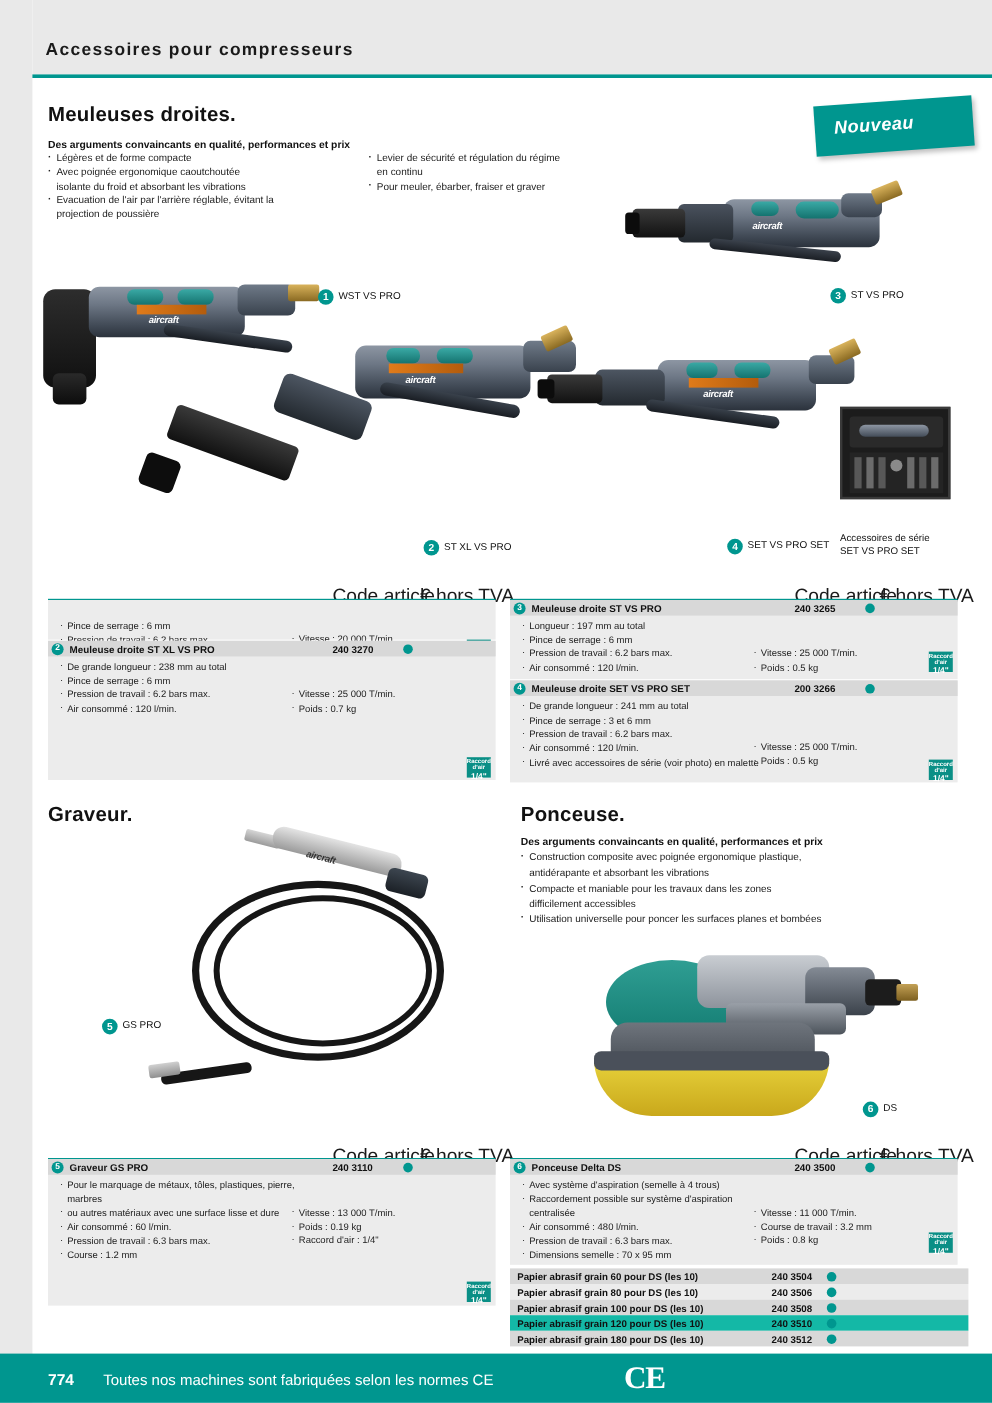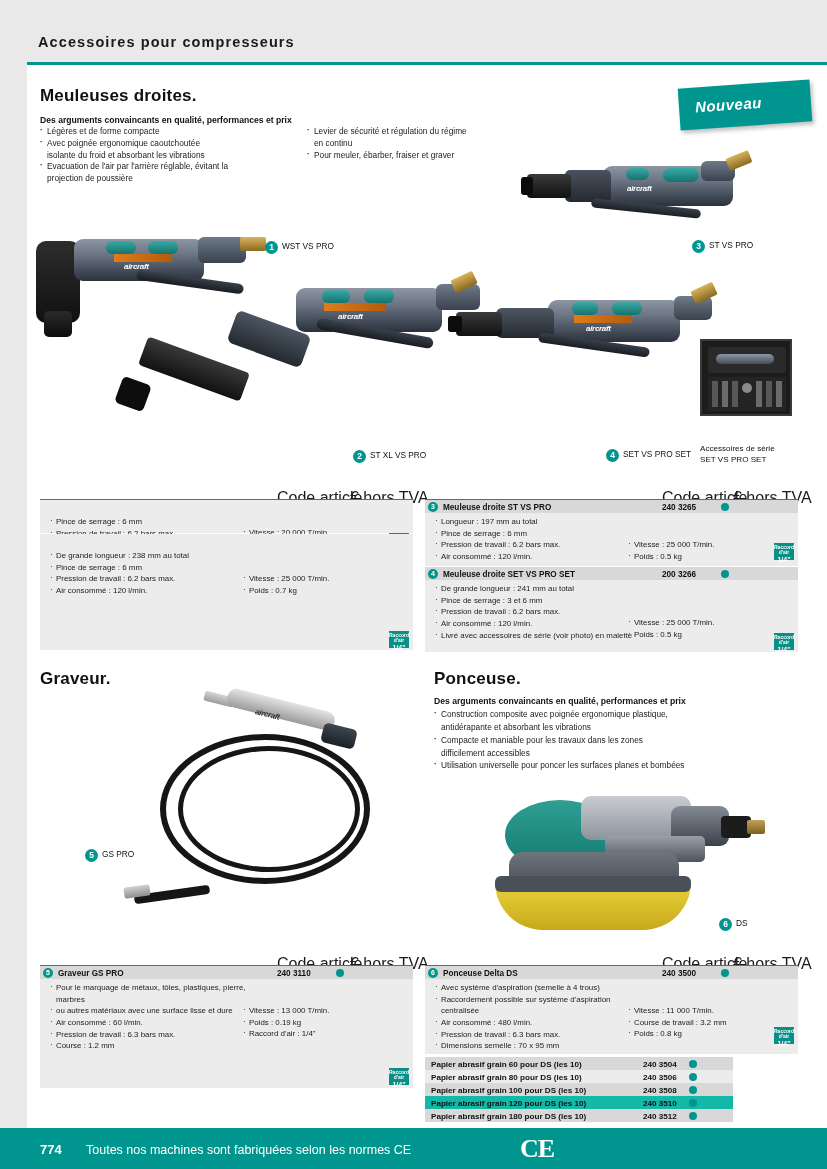--- a/index.html
+++ b/index.html
@@ -278,20 +278,26 @@
     <div>Vitesse : 20 000 T/min.</div>
     <div>Poids : 0.65 kg</div>
   </div>
   <div class="qbadge" style="left:389px; top:533px;">
     <span>Raccord</span>
     <span>d'air</span>
     <b>1/4"</b>
   </div>
 
   <div class="tbl-block" style="left:40px; top:534px; width:373px; height:116px;"></div>
+  <div class="rowtitle" style="position:absolute; left:40px; top:534px; width:373px;">
+    <div class="rt-badge">2</div>
+    <div class="rt-name">Meuleuse droite ST XL VS PRO</div>
+    <div class="rt-code" style="left:237px;">240 3270</div>
+    <div class="rt-dot" style="left:296px;"></div>
+  </div>
   <div class="spec" style="left:50px; top:550px; width:180px;">
     <div>De grande longueur : 238 mm au total</div>
     <div>Pince de serrage : 6 mm</div>
     <div>Pression de travail : 6.2 bars max.</div>
     <div>Air consommé : 120 l/min.</div>
   </div>
   <div class="spec" style="left:243px; top:573px; width:150px;">
     <div>Vitesse : 25 000 T/min.</div>
     <div>Poids : 0.7 kg</div>
   </div>
@@ -442,21 +448,21 @@
     <div>Vitesse : 11 000 T/min.</div>
     <div>Course de travail : 3.2 mm</div>
     <div>Poids : 0.8 kg</div>
   </div>
   <div class="qbadge" style="left:774px; top:1027px;">
     <span>Raccord</span>
     <span>d'air</span>
     <b>1/4"</b>
   </div>
 
-  <div style="position:absolute; left:425px; top:1057px; width:308px;">
+  <div style="position:absolute; left:425px; top:1057px; width:382px;">
     <div class="abr-row" style="background:#d8d8d8;">
       <span class="an">Papier abrasif grain 60 pour DS (les 10)</span>
       <span class="ac">240 3504</span>
       <span class="ad"></span>
     </div>
     <div class="abr-row" style="background:#ececec;">
       <span class="an">Papier abrasif grain 80 pour DS (les 10)</span>
       <span class="ac">240 3506</span>
       <span class="ad"></span>
     </div>

